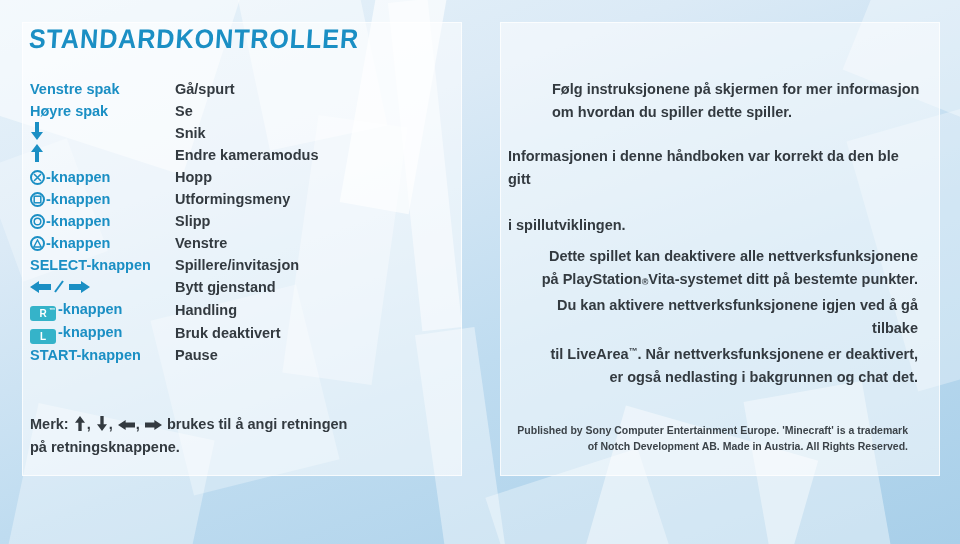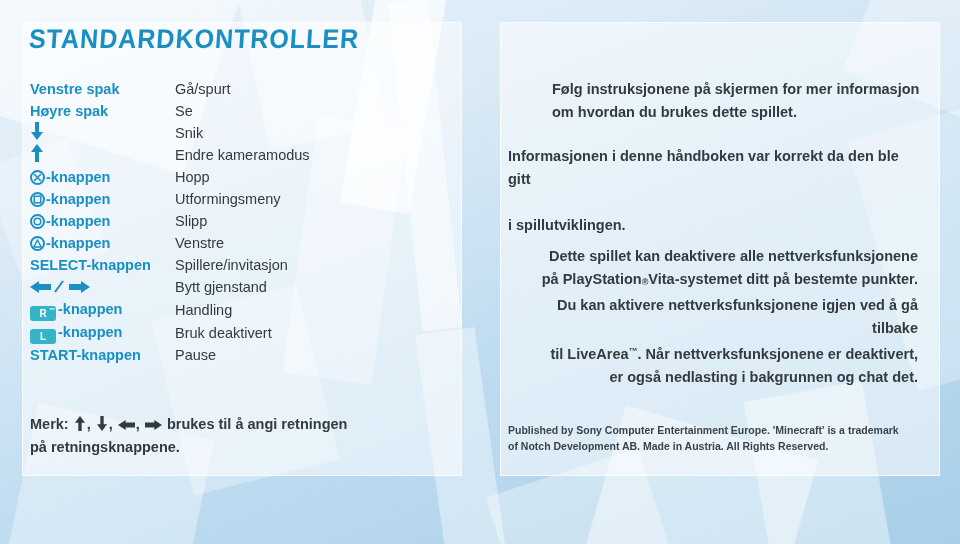--- a/index.html
+++ b/index.html
@@ -80,21 +80,21 @@
     line-height: 22px;
     white-space: nowrap;
   }
   td.ctrl {
     width: 145px;
     color: #1b8fc4;
     font-weight: bold;
   }
   td.act {
     color: #333a40;
-    font-weight: normal;
+    font-weight: bold;
     margin-top: 16px;
   }
   .lbl-blue { color: #1b8fc4; font-weight: bold; }
 
   
   .ps-btn {
     display: inline-block;
     width: 15px;
     height: 15px;
     border-radius: 50%;
@@ -163,20 +163,21 @@
   #para3 { top: 245px; text-align: right; }
   #copyright {
     position: absolute;
     left: 508px;
     top: 422px;
     width: 400px;
     font-size: 10.5px;
     font-weight: bold;
     color: #3c4349;
     line-height: 16px;
+    text-align: right;
   }
   sub { font-size: 9px; vertical-align: -1px; }
   sup { font-size: 9px; vertical-align: 5px; }
 </style>
 </head>
 <body>
 
 <div id="page">
 
   <div class="shard s1"></div>
@@ -325,21 +326,21 @@
       <svg width="17" height="12" viewBox="0 0 20 14">
           <path d="M20 7 L11 1 v3 h-11 v6 h11 v3 z" fill="#333a40"></path>
         </svg>
     </span>
     <span>brukes til å angi retningen</span><br>
     <span>på retningsknappene.</span>
   </div>
 
   <div class="rtext" id="para1">
     <span>Følg instruksjonene på skjermen for mer informasjon</span><br>
-    <span>om hvordan du brukes dette spillet.</span>
+    <span>om hvordan du spiller dette spiller.</span>
   </div>
 
   <div class="rtext" id="para2">
     <span>Informasjonen i denne håndboken var korrekt da den ble gitt</span><br>
     <br>
     <span>i spillutviklingen.</span>
   </div>
 
   <div class="rtext" id="para3">
     <span>Dette spillet kan deaktivere alle nettverksfunksjonene</span><br>

